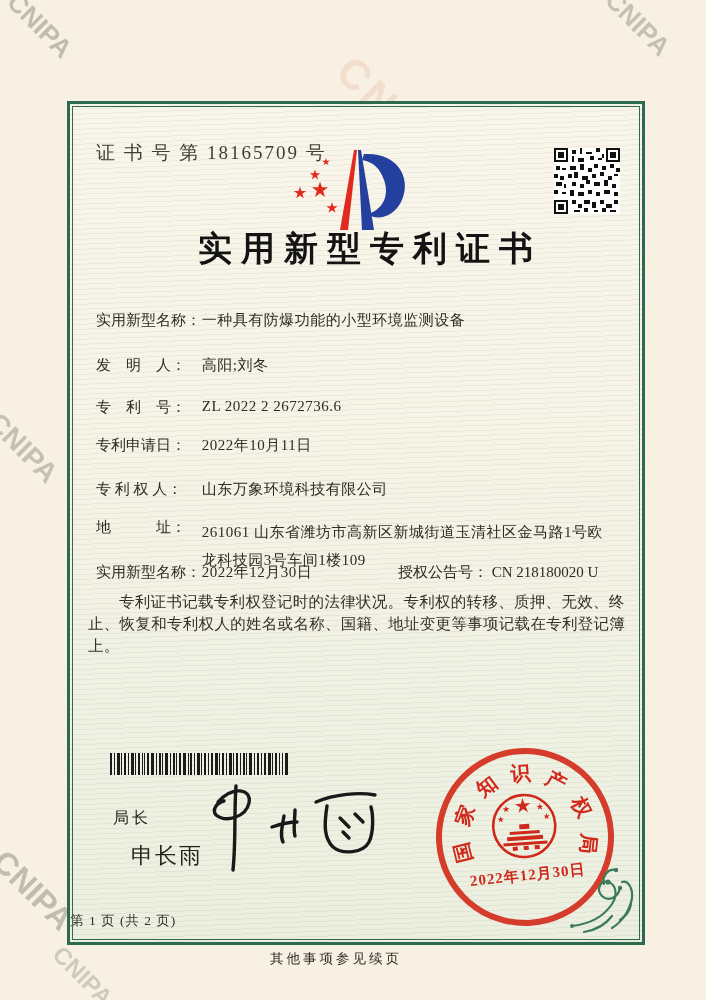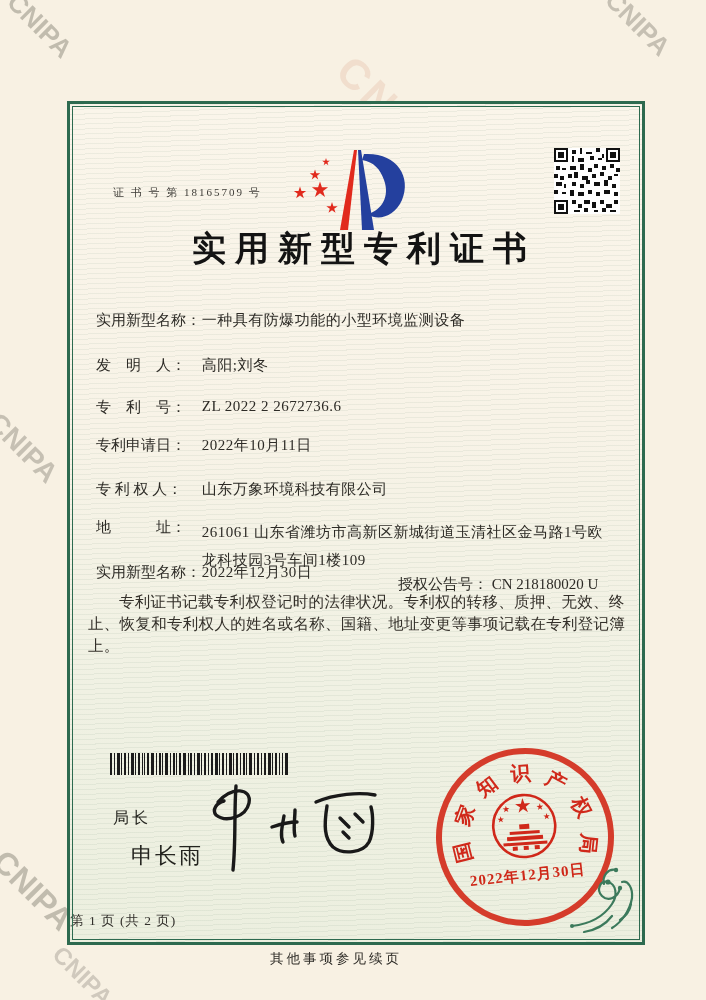--- a/index.html
+++ b/index.html
@@ -18,35 +18,35 @@
   .wm-center{left:392px;top:282px;font-size:54px;color:rgba(227,204,176,.60);letter-spacing:7px;}
 
   
   .frame{position:absolute;left:67px;top:101px;width:572px;height:838px;
          border:3px solid #2d6a4f;
          background:linear-gradient(180deg,#faf5ea 0%,#f8f3e7 38%,#f0f1e3 70%,#ecefdf 100%);}
   .frame::after{content:"";position:absolute;inset:2px;border:1px solid #2d6a4f;pointer-events:none;}
   .guilloche{position:absolute;inset:0;pointer-events:none;
          background:repeating-linear-gradient(178deg,rgba(96,132,108,.09) 0 1px,transparent 1px 5px);}
 
-  .cert-no{position:absolute;left:43px;top:36px;font-size:11px;letter-spacing:2px;color:#3f3d38;margin-top:45px;}
+  .cert-no{position:absolute;left:26px;top:36px;font-size:19px;letter-spacing:2px;color:#3f3d38;}
 
   .logo{position:absolute;left:220px;top:40px;width:134px;height:92px;}
   .qr{position:absolute;left:484px;top:44px;width:66px;height:66px;}
 
-  .title{position:absolute;left:8px;top:122px;width:100%;text-align:center;
+  .title{position:absolute;left:14px;top:122px;width:100%;text-align:center;
          font-size:34px;font-weight:bold;letter-spacing:9px;color:#131313;}
 
   .row{position:absolute;left:26px;font-size:15px;color:#2d2b26;white-space:nowrap;}
   .row .lab{display:inline-block;width:102px;vertical-align:top;}
   .row .val{display:inline-block;vertical-align:top;letter-spacing:.5px;}
   .r-name{top:207px}.r-inv{top:252px}.r-pno{top:294px}.r-fil{top:332px}
   .r-own{top:376px}.r-addr{top:414px}.r-grant{top:459px}
   .r-addr .val{white-space:normal;width:414px;line-height:28px;}
-  .grant2{position:absolute;left:302px;top:12px;}
+  .grant2{position:absolute;left:302px;top:0;}
 
   .paras{position:absolute;left:18px;top:487px;width:538px;font-size:15.5px;
          line-height:22px;color:#34302a;}
   .paras p{margin:0 0 2px 0;text-indent:2em;letter-spacing:.3px;}
 
   .barcode{position:absolute;left:40px;top:649px;width:180px;height:22px;}
 
   .signer-title{position:absolute;left:43px;top:704px;font-size:16px;letter-spacing:3px;color:#24241f;}
   .signer-name{position:absolute;left:61px;top:737px;font-size:22px;letter-spacing:2px;color:#24241f;}
   .signature{position:absolute;left:128px;top:666px;width:204px;height:108px;}

